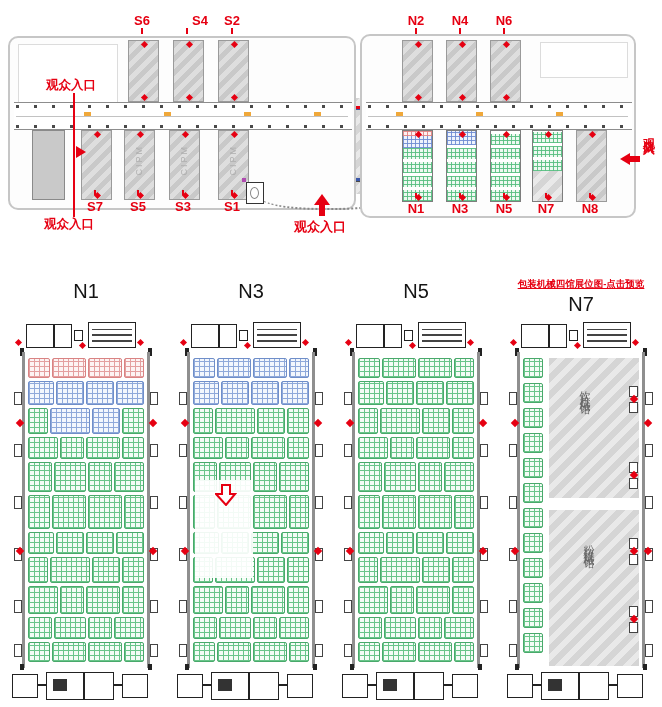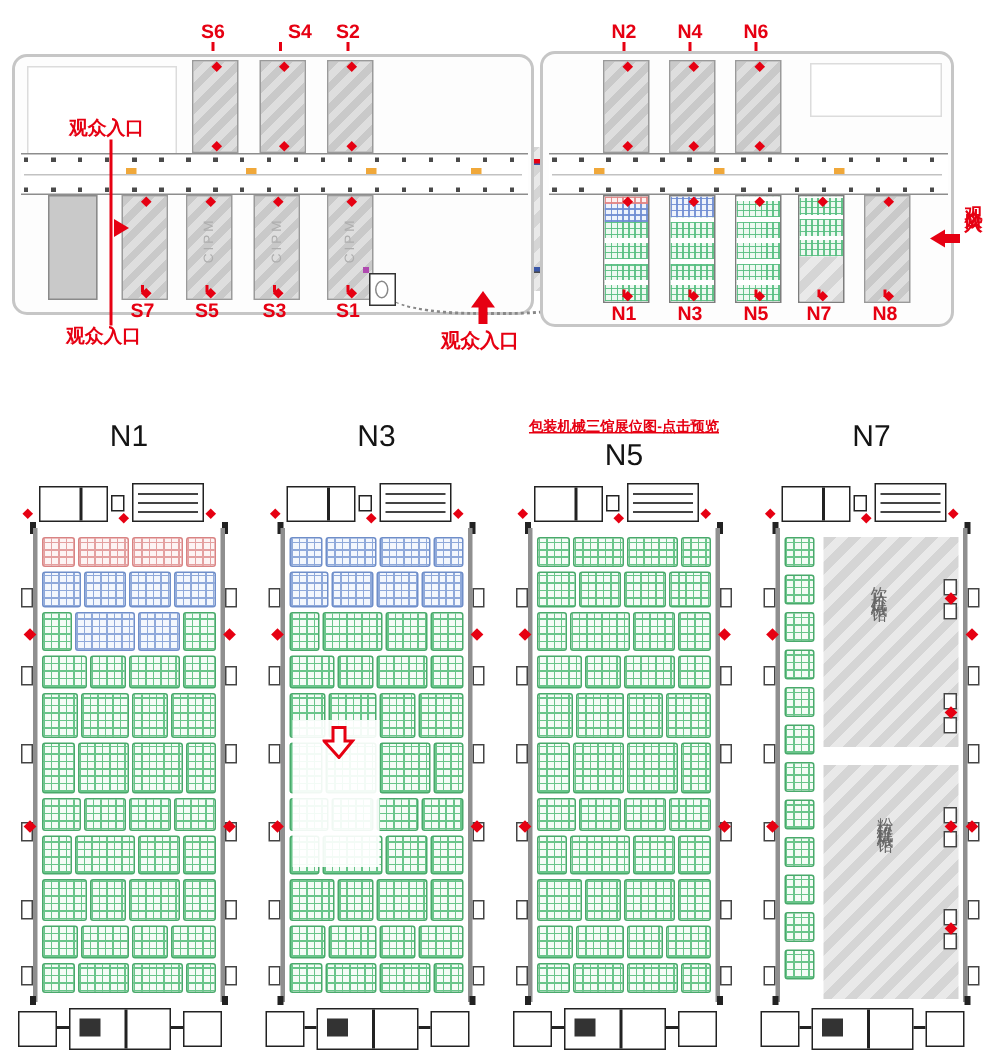--- a/index.html
+++ b/index.html
@@ -378,21 +378,20 @@
           <div class="abs room" style="left: 36px; top: 350px; width: 68px; height: 28px;">
             <div class="abs" style="left: 55%; top: 0px; width: 1.5px; height: 100%; background: rgb(34, 34, 34);"></div>
             <div class="abs" style="left: 6px; top: 6px; width: 14px; height: 12px; background: rgb(51, 51, 51);"></div>
           </div>
           <div class="abs room" style="left: 112px; top: 352px; width: 26px; height: 24px;"></div>
           <div class="abs" style="left: 28px; top: 362px; width: 8px; height: 2px; background: rgb(34, 34, 34);"></div>
           <div class="abs" style="left: 104px; top: 362px; width: 8px; height: 2px; background: rgb(34, 34, 34);"></div>
         </div>
       </div>
       <div class="abs" style="left: 340px; top: 0px; width: 152px; height: 424px;">
-        <a href="#" class="hall-link">包装机械三馆展位图-点击预览</a>
         <div class="hall-title" style="margin-top: 2px;">N5</div>
         <div class="abs" style="left: 0px; top: 44px; width: 152px; height: 380px;">
           <div class="abs room" style="left: 16px; top: 2px; width: 46px; height: 24px;">
             <div class="abs" style="position: absolute; left: 60%; top: 0px; width: 1.5px; height: 100%; background: rgb(34, 34, 34);"></div>
           </div>
           <div class="abs room" style="left: 64px; top: 8px; width: 9px; height: 11px; border-width: 1px;"></div>
           <div class="abs room" style="left: 78px; top: 0px; width: 48px; height: 26px;">
             <div style="margin: 3px; height: 16px; background: repeating-linear-gradient(0deg, rgb(68, 68, 68) 0px, rgb(68, 68, 68) 1.5px, transparent 1.5px, transparent 6px);"></div>
           </div>
           <div class="abs diam" style="left: 6px; top: 18px; width: 5px; height: 5px;"></div>
@@ -470,20 +469,21 @@
           <div class="abs room" style="left: 36px; top: 350px; width: 68px; height: 28px;">
             <div class="abs" style="left: 55%; top: 0px; width: 1.5px; height: 100%; background: rgb(34, 34, 34);"></div>
             <div class="abs" style="left: 6px; top: 6px; width: 14px; height: 12px; background: rgb(51, 51, 51);"></div>
           </div>
           <div class="abs room" style="left: 112px; top: 352px; width: 26px; height: 24px;"></div>
           <div class="abs" style="left: 28px; top: 362px; width: 8px; height: 2px; background: rgb(34, 34, 34);"></div>
           <div class="abs" style="left: 104px; top: 362px; width: 8px; height: 2px; background: rgb(34, 34, 34);"></div>
         </div>
       </div>
       <div class="abs" style="left: 505px; top: 0px; width: 152px; height: 424px;">
+        <a href="#" class="hall-link">包装机械四馆展位图-点击预览</a>
         <div class="hall-title" style="margin-top: 2px;">N7</div>
         <div class="abs" style="left: 0px; top: 44px; width: 152px; height: 380px;">
           <div class="abs room" style="left: 16px; top: 2px; width: 46px; height: 24px;">
             <div class="abs" style="position: absolute; left: 60%; top: 0px; width: 1.5px; height: 100%; background: rgb(34, 34, 34);"></div>
           </div>
           <div class="abs room" style="left: 64px; top: 8px; width: 9px; height: 11px; border-width: 1px;"></div>
           <div class="abs room" style="left: 78px; top: 0px; width: 48px; height: 26px;">
             <div style="margin: 3px; height: 16px; background: repeating-linear-gradient(0deg, rgb(68, 68, 68) 0px, rgb(68, 68, 68) 1.5px, transparent 1.5px, transparent 6px);"></div>
           </div>
           <div class="abs diam" style="left: 6px; top: 18px; width: 5px; height: 5px;"></div>

